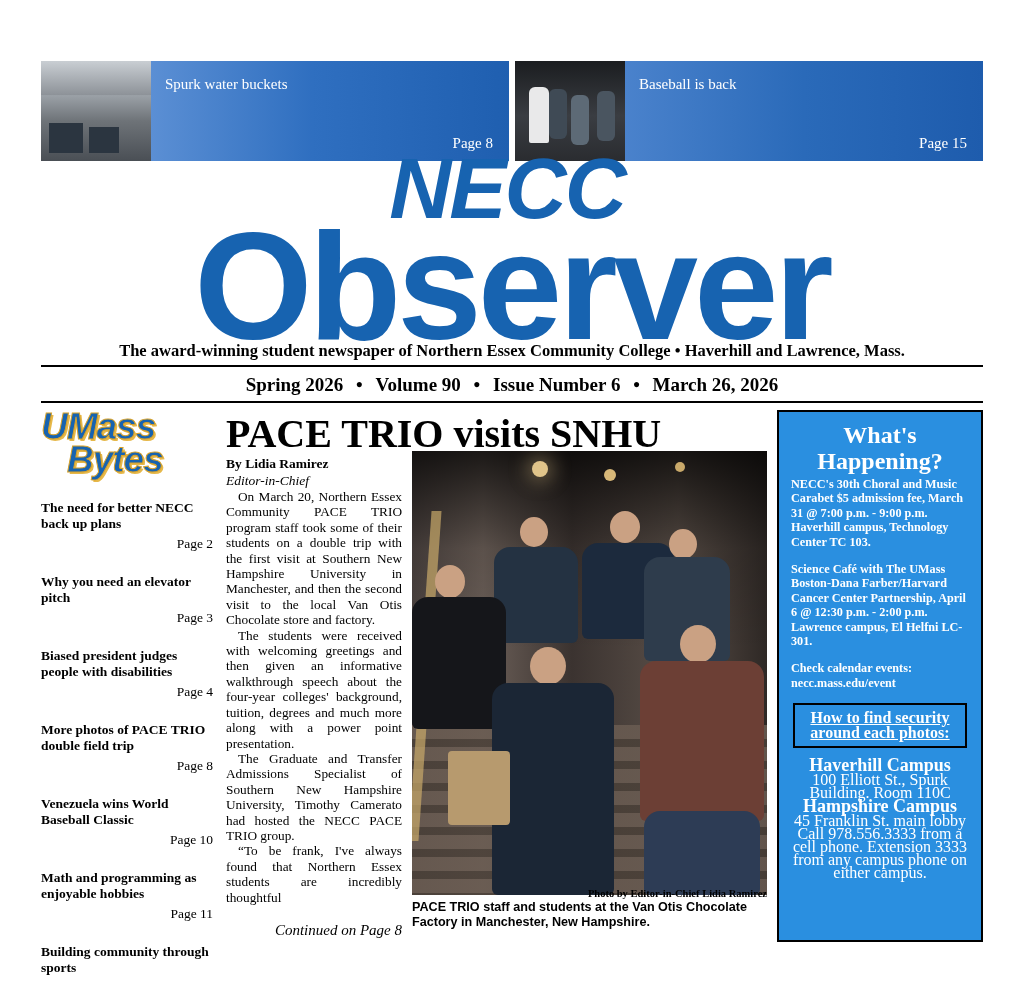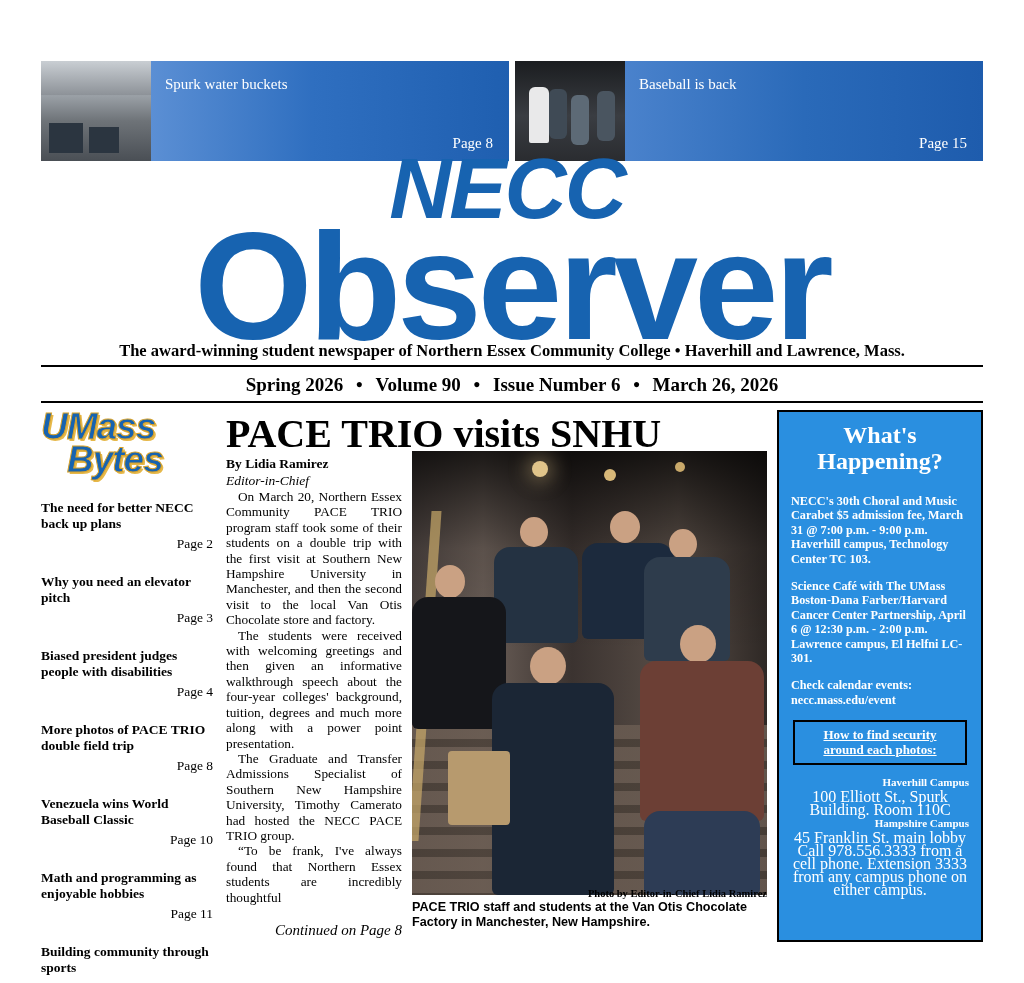--- a/index.html
+++ b/index.html
@@ -360,55 +360,54 @@
     box-sizing: border-box;
     padding: 10px 12px;
   }
   .sb-title {
     font-family: "Liberation Serif", serif;
     font-weight: bold;
     font-size: 24px;
     line-height: 26px;
     color: #ffffff;
     text-align: center;
-    margin-bottom: 20px;
+    margin-bottom: 3px;
   }
   .sb-para {
     font-family: "Liberation Serif", serif;
     font-weight: bold;
     font-size: 12.2px;
     line-height: 14.4px;
     color: #ffffff;
     margin-bottom: 13px;
   }
   .sb-box {
     border: 2px solid #000;
     background: #2a8fe0;
     padding: 5px 6px 6px;
     margin: 6px 2px 10px;
     text-align: center;
   }
   .sb-box-line {
     font-family: "Liberation Serif", serif;
     font-weight: bold;
-    font-size: 13px;
+    font-size: 16px;
     line-height: 15px;
     color: #ffffff;
     text-decoration: underline;
   }
   .sb-campus {
     text-align: center;
     color: #ffffff;
     font-family: "Liberation Serif", serif;
   }
   .sb-campus .name {
     font-weight: bold;
-    font-size: 11px;
+    font-size: 18px;
     line-height: 15px;
-    text-align: right;
   }
   .sb-campus .addr {
     font-size: 16px;
     line-height: 13px;
   }
 </style>
 </head>
 <body>
 
 <div class="page">

